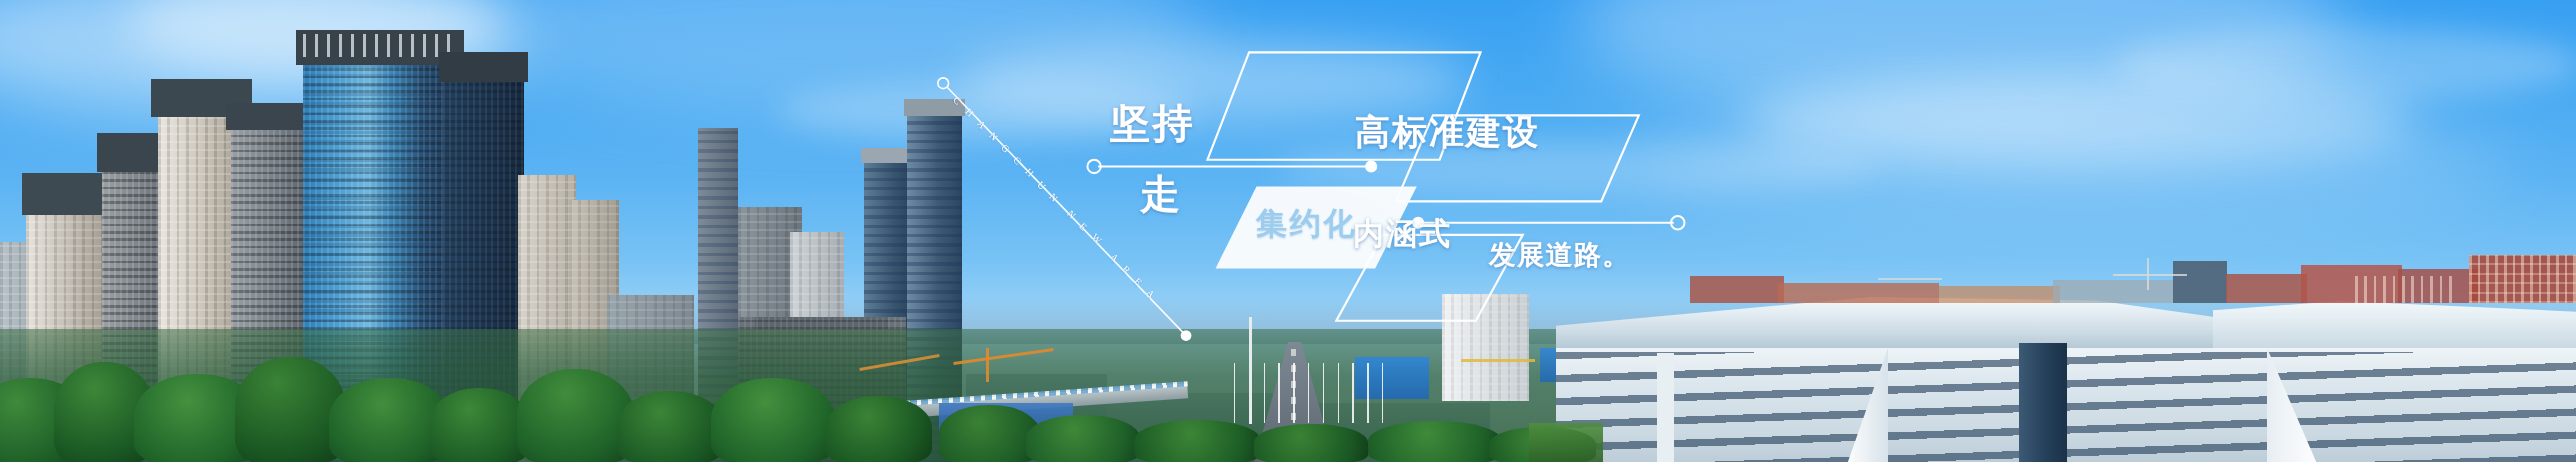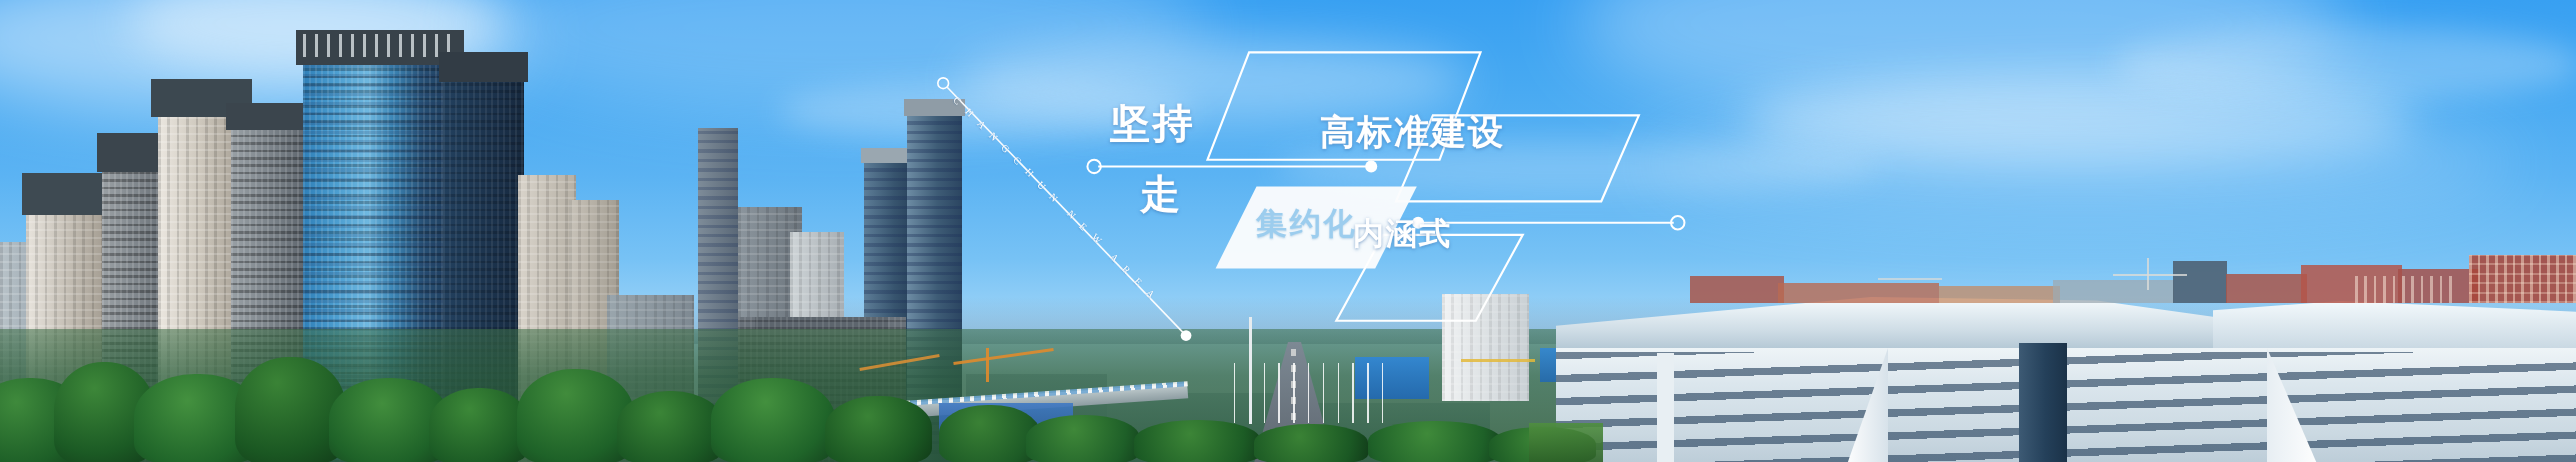--- a/index.html
+++ b/index.html
@@ -76,21 +76,21 @@
     white-space:nowrap;
     text-shadow:
       0 1.3px 3.4px rgba(30,90,160,.55),
       0 0 1.3px rgba(255,255,255,.8);
   }
 
   #t-wrap    { left:991px; top:62px;  font-size:32px; }
   #t-jianchi { left:1110px; top:96px; font-size:40px; letter-spacing:2.7px; }
   #t-zou     { left:1140px; top:167px; font-size:40px; letter-spacing:2.7px; }
   #t-gaoshui { left:1270px; top:72px; font-size:35px; letter-spacing:2px; }
-  #t-gaobiao { left:1320px; top:109px; font-size:35px; letter-spacing:2px; }
+  #t-gaobiao { left:1355px; top:109px; font-size:35px; letter-spacing:2px; }
   #t-neihan  { left:1353px; top:213px; font-size:31px; letter-spacing:2px; }
   #t-fazhan  { left:1489px; top:237px; font-size:27px; letter-spacing:1.3px; }
 
   #t-jiyue{
     position:absolute;
     left:1256px; top:203px;
     font-size:31px; letter-spacing:2.7px;
     font-family:"DejaVu Sans","Liberation Sans",sans-serif;
     font-weight:700;
     color:#9ccdee;
@@ -370,17 +370,18 @@
       <span class="latin-char" style="left:160px;top:161px; transform:rotate(46deg);">A</span>
       <span class="latin-char" style="left:172px;top:173px; transform:rotate(46deg);">R</span>
       <span class="latin-char" style="left:184px;top:185px; transform:rotate(46deg);">E</span>
       <span class="latin-char" style="left:196px;top:197px; transform:rotate(46deg);">A</span>
     </div>
 
     <div class="cn" id="t-jianchi">坚持</div>
     <div class="cn" id="t-zou">走</div>
     <div class="cn" id="t-gaobiao">高标准建设</div>
     <div class="cn" id="t-neihan">内涵式</div>
+    <div class="cn" id="t-fazhan">发展道路。</div>
     <div id="t-jiyue">集约化</div>
   </div>
 
 </div>
 
 
 </body></html>

